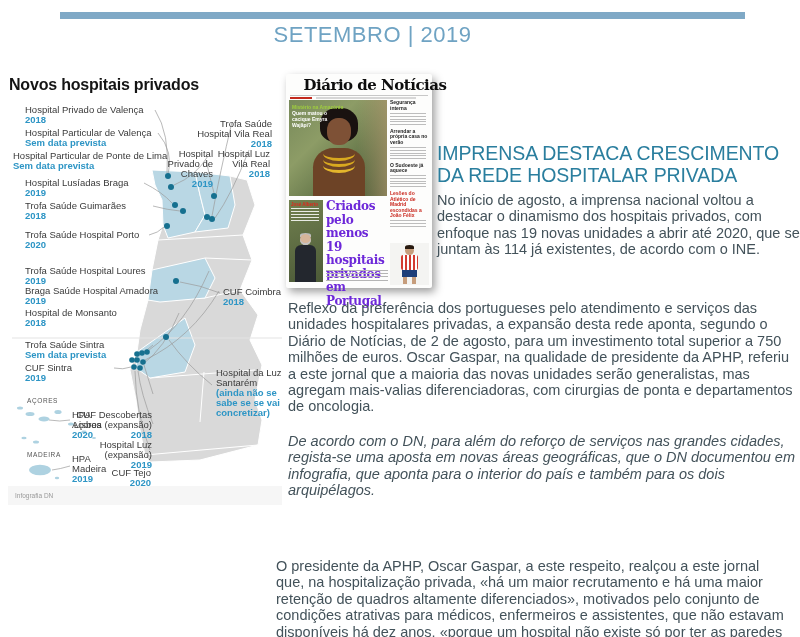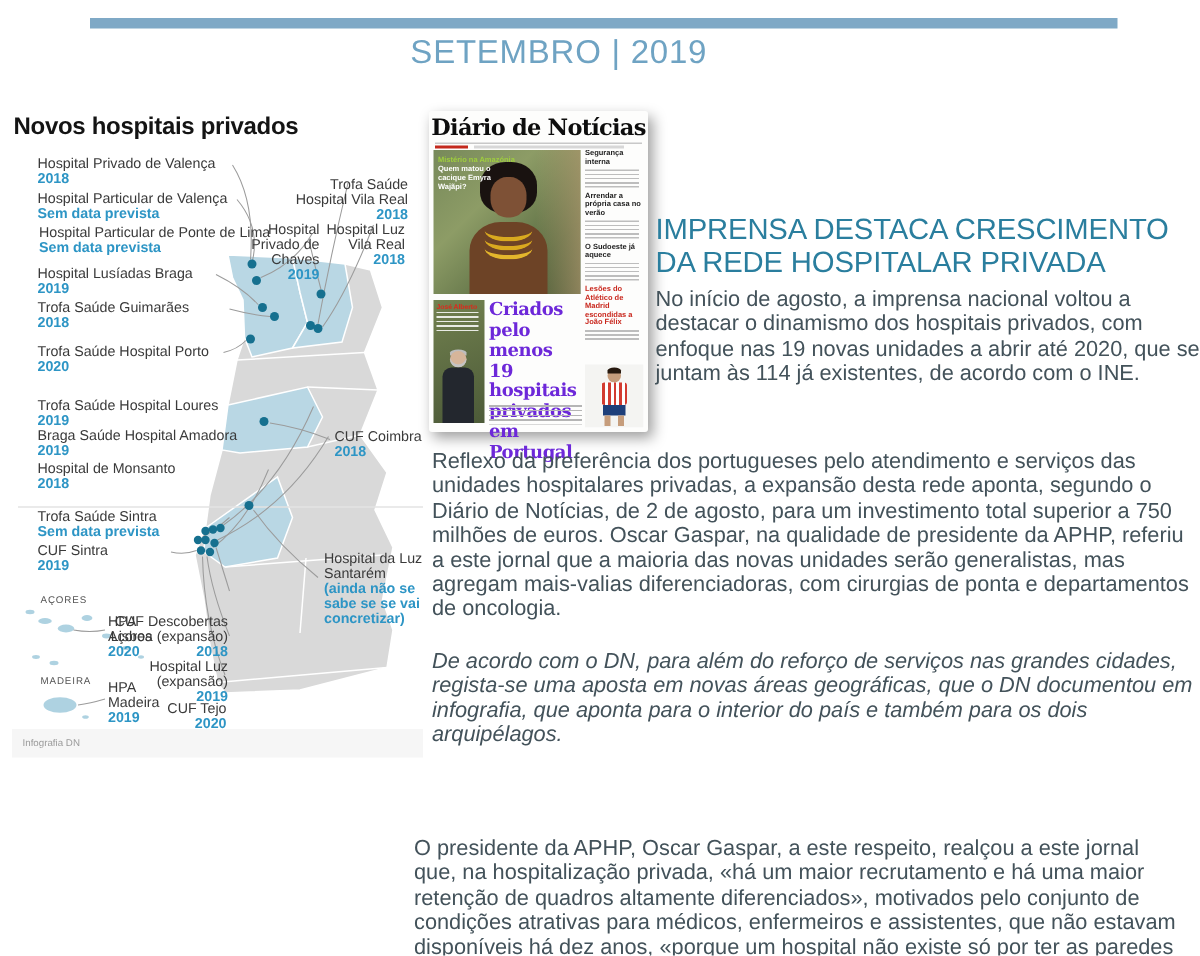--- a/index.html
+++ b/index.html
@@ -17,21 +17,21 @@
   .mlbl.right{text-align:right;margin-top:24px;}
   .mname{color:#3a3a3a;}
   .mdate{color:#2d95c5;font-weight:bold;}
   .mnote{color:#2d95c5;font-weight:bold;}
   .region-lbl{position:absolute;font-size:6.5px;letter-spacing:.6px;color:#555;}
   .map-credit-band{position:absolute;left:0;top:414px;width:274px;height:19px;background:#f6f6f6;}
   .map-credit{position:absolute;left:7px;top:6px;font-size:6.5px;color:#9a9a9a;}
 
   
   .paper{position:absolute;left:286px;top:74px;width:146px;height:214px;background:#fdfdfc;box-shadow:3px 4px 9px rgba(0,0,0,.38);border-radius:2px;}
-  .masthead{position:absolute;left:0;top:2px;width:100%;text-align:center;font-family:"DejaVu Serif","Liberation Serif",serif;font-weight:bold;font-size:15px;letter-spacing:-.5px;color:#0d0d0d;}
+  .masthead{position:absolute;left:16px;top:2px;width:100%;text-align:center;font-family:"DejaVu Serif","Liberation Serif",serif;font-weight:bold;font-size:15px;letter-spacing:-.5px;color:#0d0d0d;}
   .mast-rule{position:absolute;left:4px;top:21px;width:138px;height:3px;border-top:1px solid #c8c8c8;}
   .mast-red{position:absolute;left:0;top:1px;width:22px;height:2px;background:#c3291d;}
   .mast-gray{position:absolute;left:26px;top:1px;width:100px;height:2px;background:#d7d7d7;}
   .dn-photo{position:absolute;left:3px;top:26px;width:98px;height:96px;overflow:hidden;background:linear-gradient(135deg,#77895a 0%,#8d9c66 35%,#5a6c42 75%,#475633 100%);}
   .hut{position:absolute;right:0;top:0;width:30px;height:96px;background:linear-gradient(90deg,rgba(179,155,113,0),#b39b71);opacity:.65;}
   .hair{position:absolute;left:31px;top:8px;width:38px;height:34px;background:#191210;border-radius:45% 45% 40% 40%;}
   .face{position:absolute;left:38px;top:18px;width:24px;height:27px;background:#7e5136;border-radius:45%;}
   .torso{position:absolute;left:24px;top:48px;width:52px;height:48px;background:#6d4326;border-radius:40% 40% 0 0;}
   .neck1,.neck2,.neck3{position:absolute;left:34px;width:32px;height:12px;border-radius:50%;border-bottom:3px solid #d9a91f;}
   .neck1{top:46px;} .neck2{top:52px;} .neck3{top:58px;border-bottom-color:#e4b62c;}
@@ -163,21 +163,21 @@
     <div class="map-title">Novos hospitais privados</div>
 
     <div class="mlbl" style="left:17px;top:33px">
       <div class="mname">Hospital Privado de Valença</div>
       <div class="mdate">2018</div>
     </div>
     <div class="mlbl" style="left:17px;top:56px">
       <div class="mname">Hospital Particular de Valença</div>
       <div class="mdate">Sem data prevista</div>
     </div>
-    <div class="mlbl" style="left:18px;top:79px">
+    <div class="mlbl" style="left:5px;top:79px">
       <div class="mname">Hospital Particular de Ponte de Lima</div>
       <div class="mdate">Sem data prevista</div>
     </div>
     <div class="mlbl" style="left:17px;top:106px">
       <div class="mname">Hospital Lusíadas Braga</div>
       <div class="mdate">2019</div>
     </div>
     <div class="mlbl" style="left:17px;top:129px">
       <div class="mname">Trofa Saúde Guimarães</div>
       <div class="mdate">2018</div>

